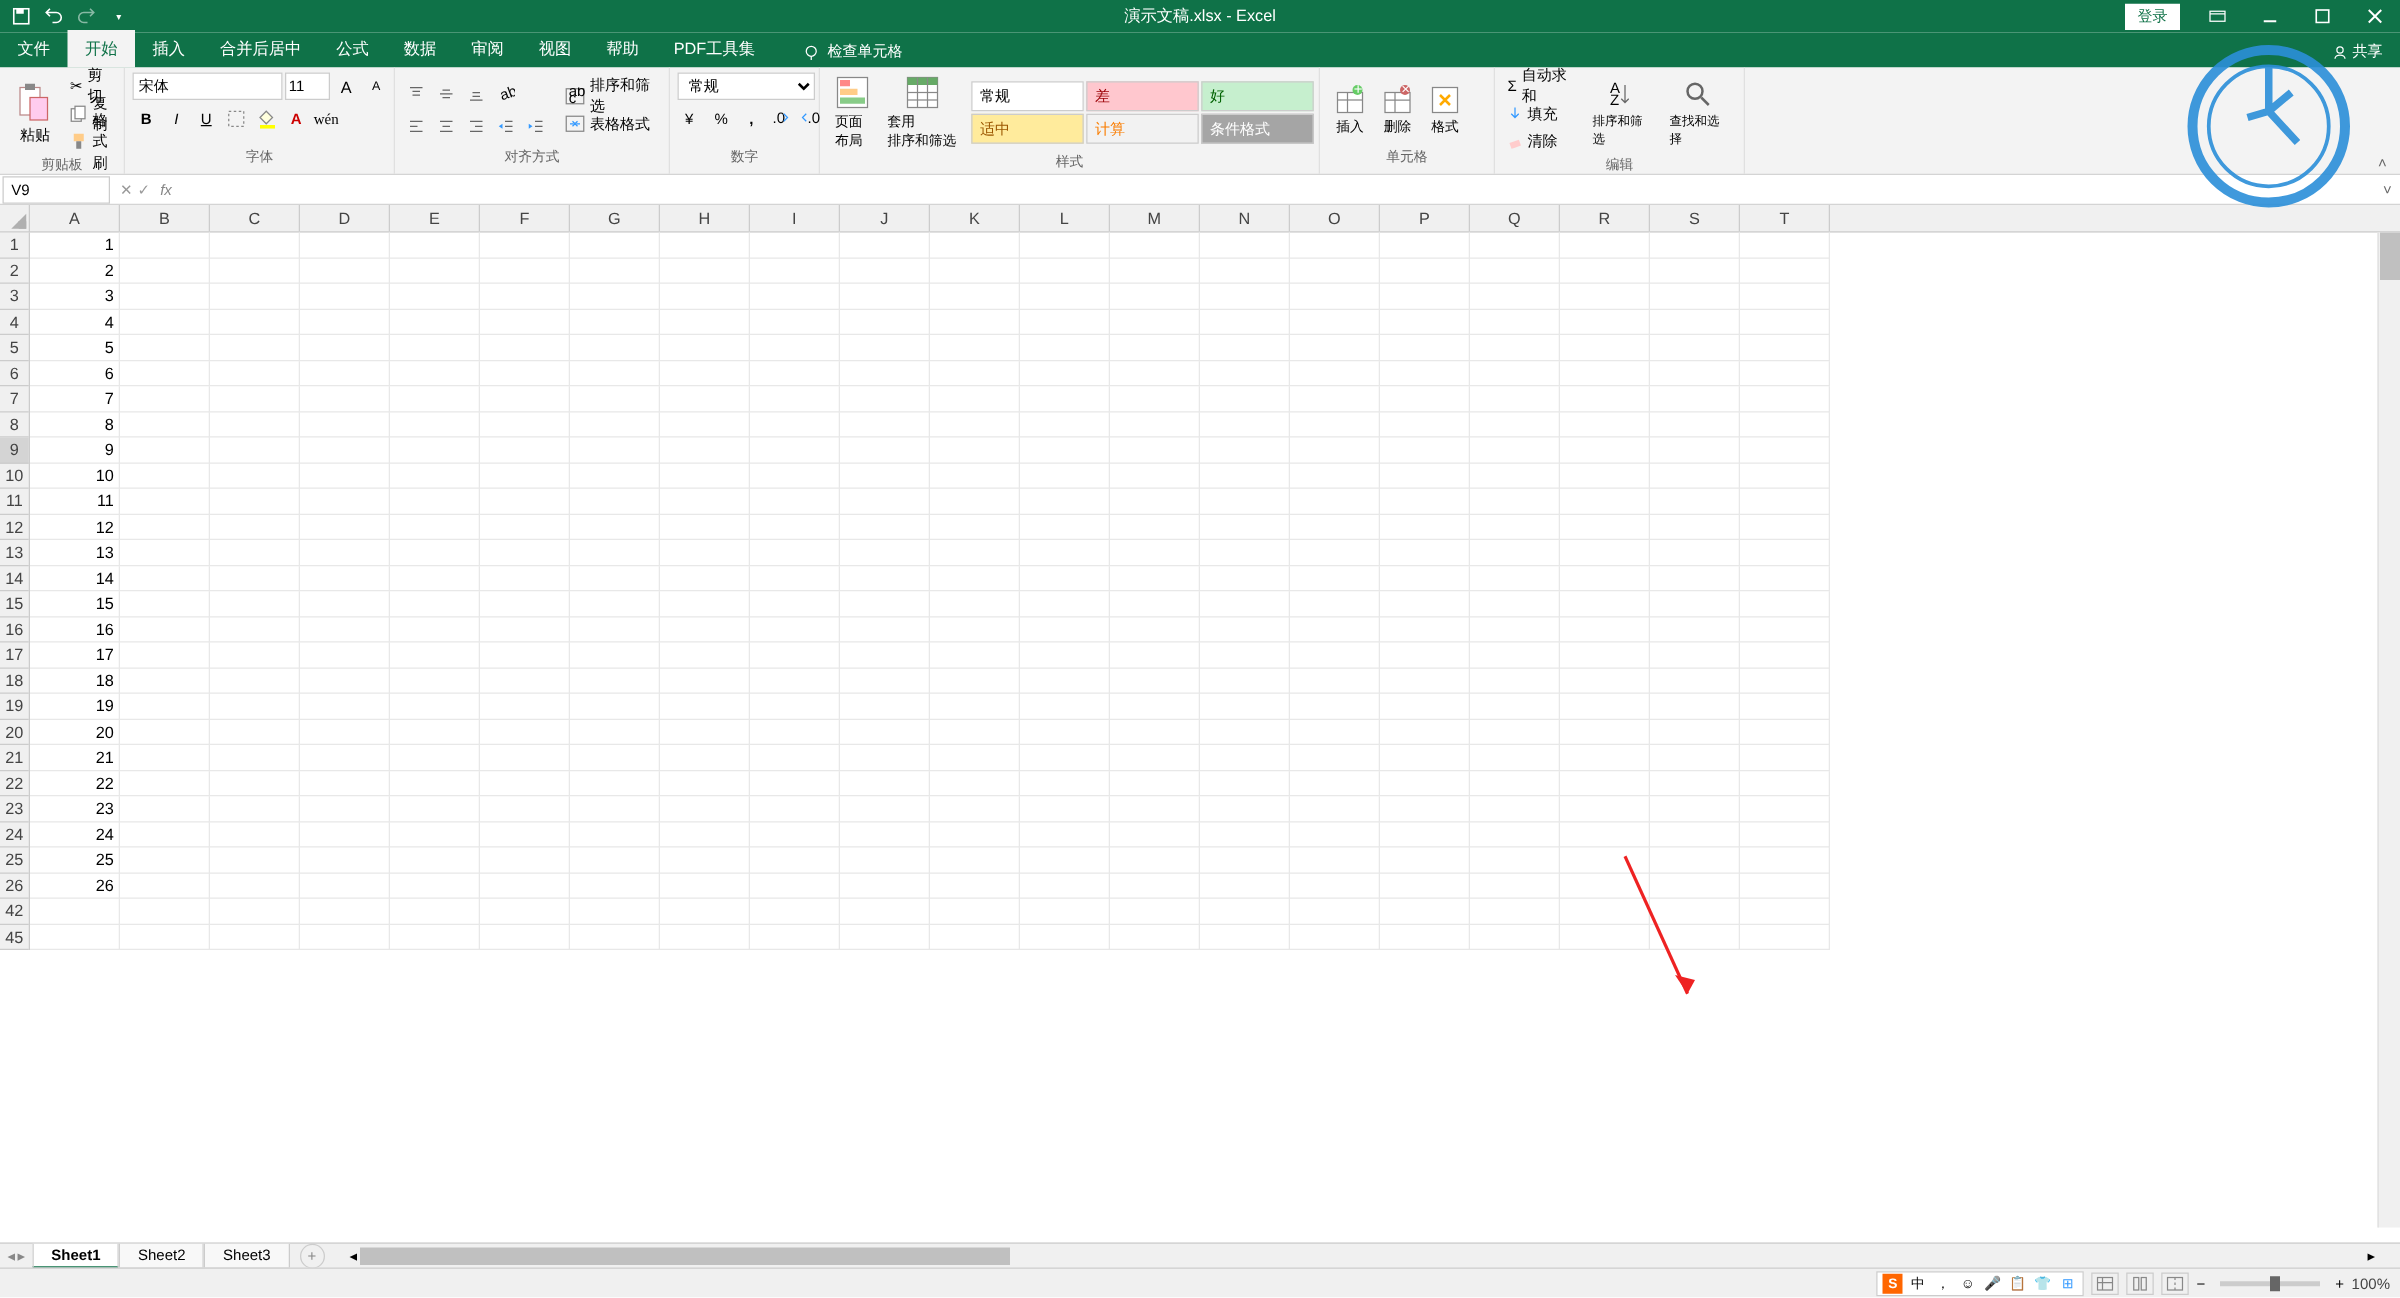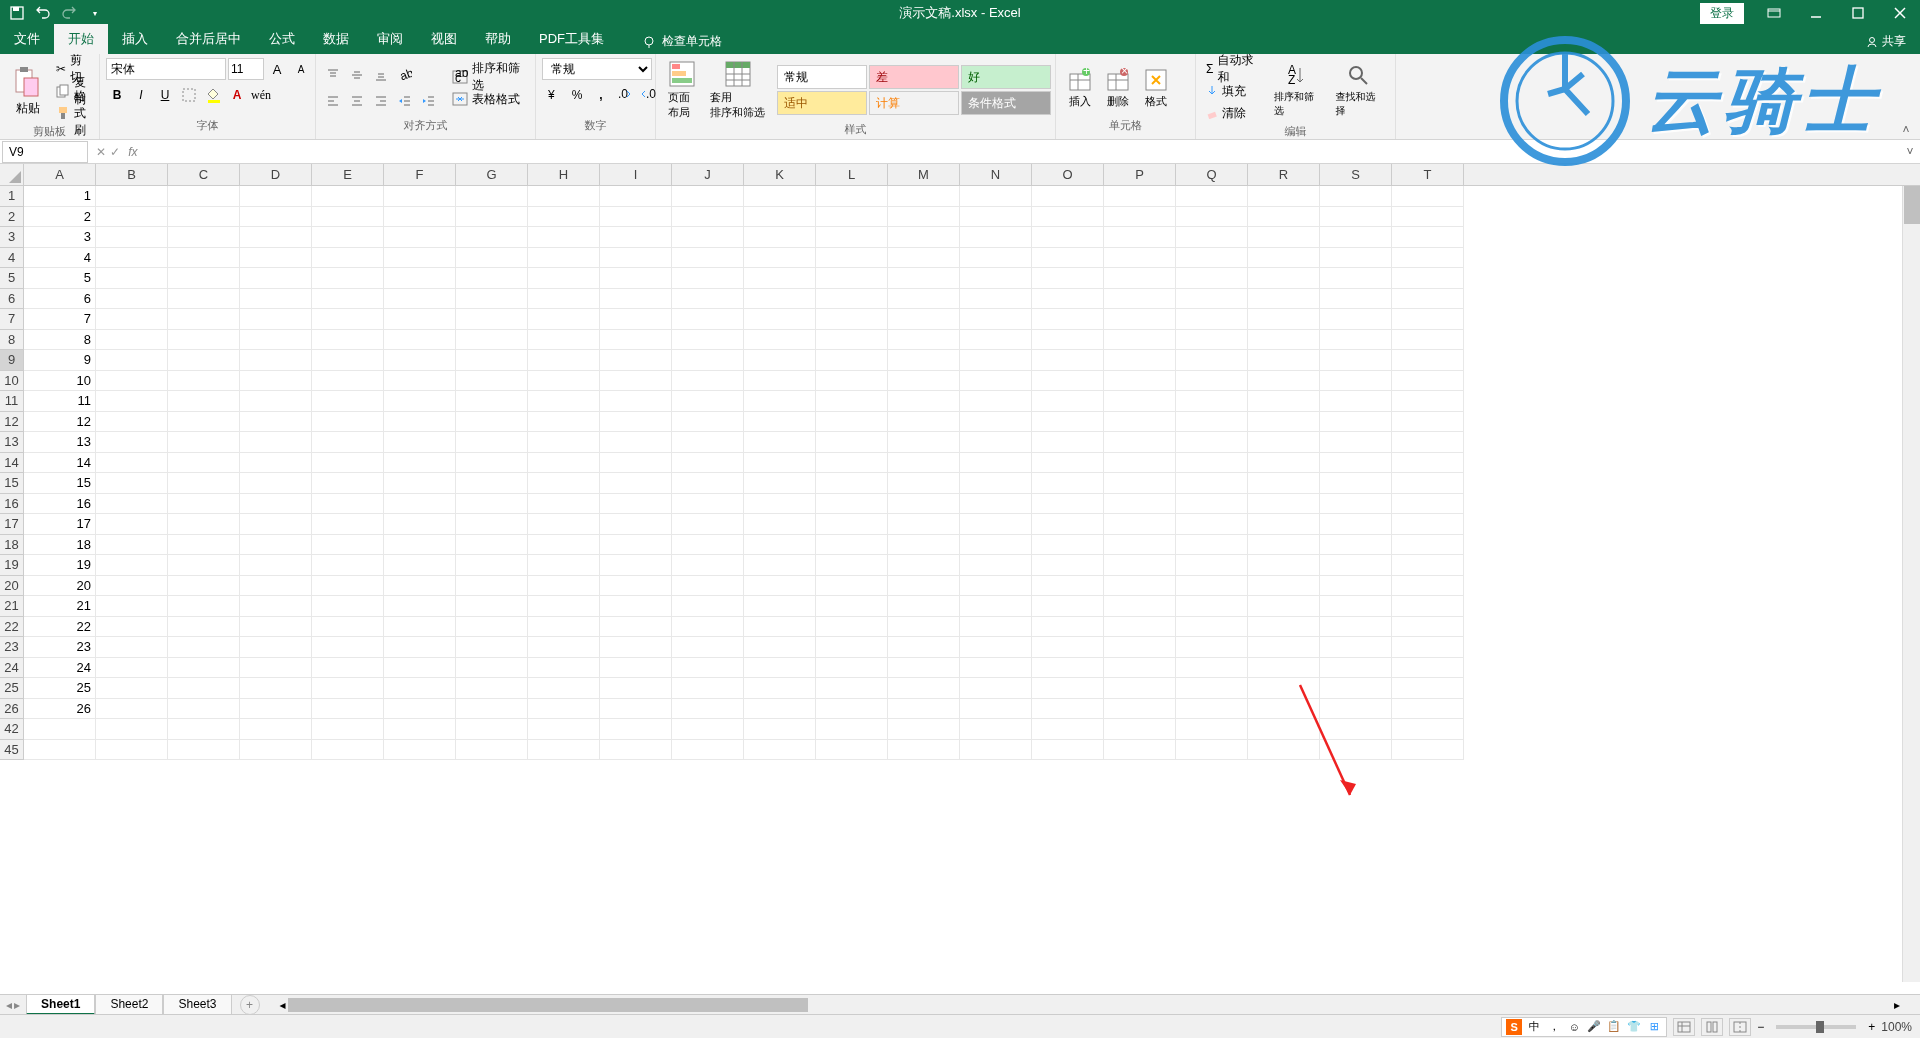--- a/index.html
+++ b/index.html
@@ -1170,19 +1170,18 @@
   </div>
 </div>
 
 <div class="watermark">
   <div class="wm-circle">
     <svg width="114" height="114" style="position:absolute;top:0;left:0">
         <path d="M57 10 L57 45 L80 70 M40 50 L57 45 M57 45 L75 30" stroke="#2b8fd9" stroke-width="6" fill="none"></path>
         <circle cx="57" cy="57" r="48" fill="none" stroke="#2b8fd9" stroke-width="3"></circle>
       </svg>
   </div>
-  <div class="wm-text">云骑士</div>
 </div>
 
 <svg class="arrow" style="left:1290px;top:680px" width="80" height="130">
   <line x1="10" y1="5" x2="60" y2="115" stroke="#e22" stroke-width="2.5"></line>
   <path d="M60 115 L50 100 L66 104 Z" fill="#e22"></path>
 </svg>
 
 </body></html>

